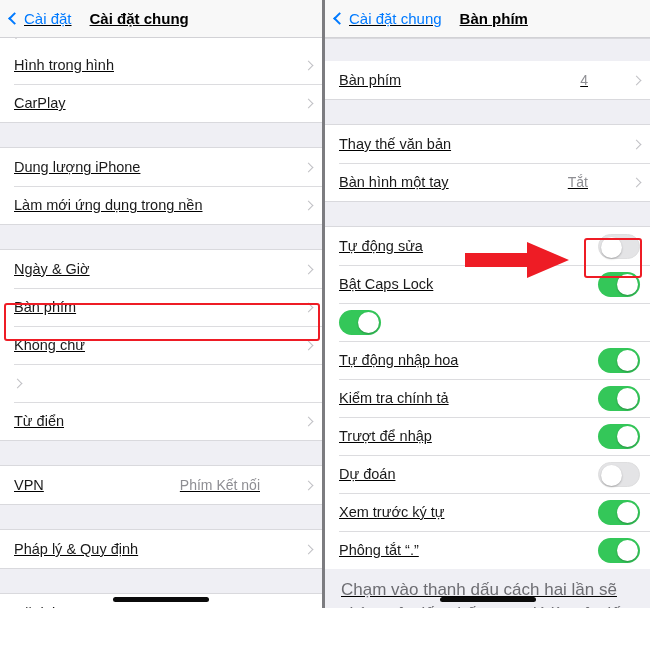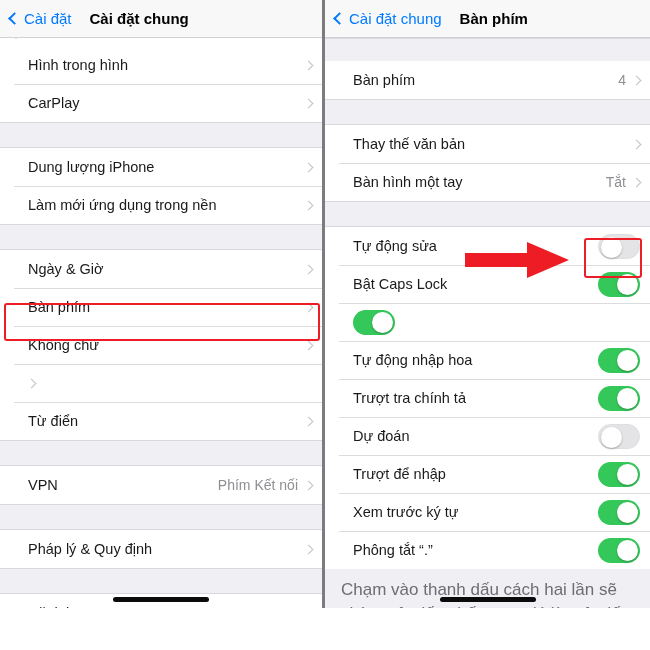--- a/index.html
+++ b/index.html
@@ -12,20 +12,21 @@
   .screens {
     display: flex;
     width: 650px; height: 650px;
     position: relative;
   }
   .panel {
     position: relative;
     height: 608px;
     background: #8b5cf6;
     overflow: hidden;
+    text-decoration: underline;
   }
   .panel-left  { width: 325px; border-right: 3px solid #7c7c80; }
   .panel-right { width: 325px; }
 
   
   .navbar {
     height: 38px;
     background: #f8f8f8;
     display: flex;
     align-items: center;
@@ -62,24 +63,25 @@
 
   .group { background: #ffffff; }
   .gap   { background: #efeff4; }
   .gap-top { border-bottom: 1px solid #d9d9dd; }
   .gap-bot { border-top: 1px solid #d9d9dd; }
 
   .row {
     height: 38px;
     display: flex;
     align-items: center;
-    padding-left: 28px;
+    padding-left: 14px;
     padding-right: 10px;
     background: #fff;
     position: relative;
+    gap: 38px;
   }
   .row + .row::before {
     content: "";
     position: absolute;
     left: 14px; right: 0; top: 0;
     height: 1px;
     background: #dcdcdf;
   }
   .row-label {
     font-size: 14.5px;
@@ -335,36 +337,36 @@
         </div>
 
         <div class="row">
           <span class="row-label">Tự động nhập hoa</span>
           <span class="toggle on">
             <span class="knob"></span>
           </span>
         </div>
 
         <div class="row">
-          <span class="row-label">Trượt tra chính tả</span>
+          <span class="row-label">Kiểm tra chính tả</span>
+          <span class="toggle on">
+            <span class="knob"></span>
+          </span>
+        </div>
+
+        <div class="row">
+          <span class="row-label">Trượt để nhập</span>
           <span class="toggle on">
             <span class="knob"></span>
           </span>
         </div>
 
         <div class="row">
           <span class="row-label">Dự đoán</span>
           <span class="toggle off">
-            <span class="knob"></span>
-          </span>
-        </div>
-
-        <div class="row">
-          <span class="row-label">Trượt để nhập</span>
-          <span class="toggle on">
             <span class="knob"></span>
           </span>
         </div>
 
         <div class="row">
           <span class="row-label">Xem trước ký tự</span>
           <span class="toggle on">
             <span class="knob"></span>
           </span>
         </div>

